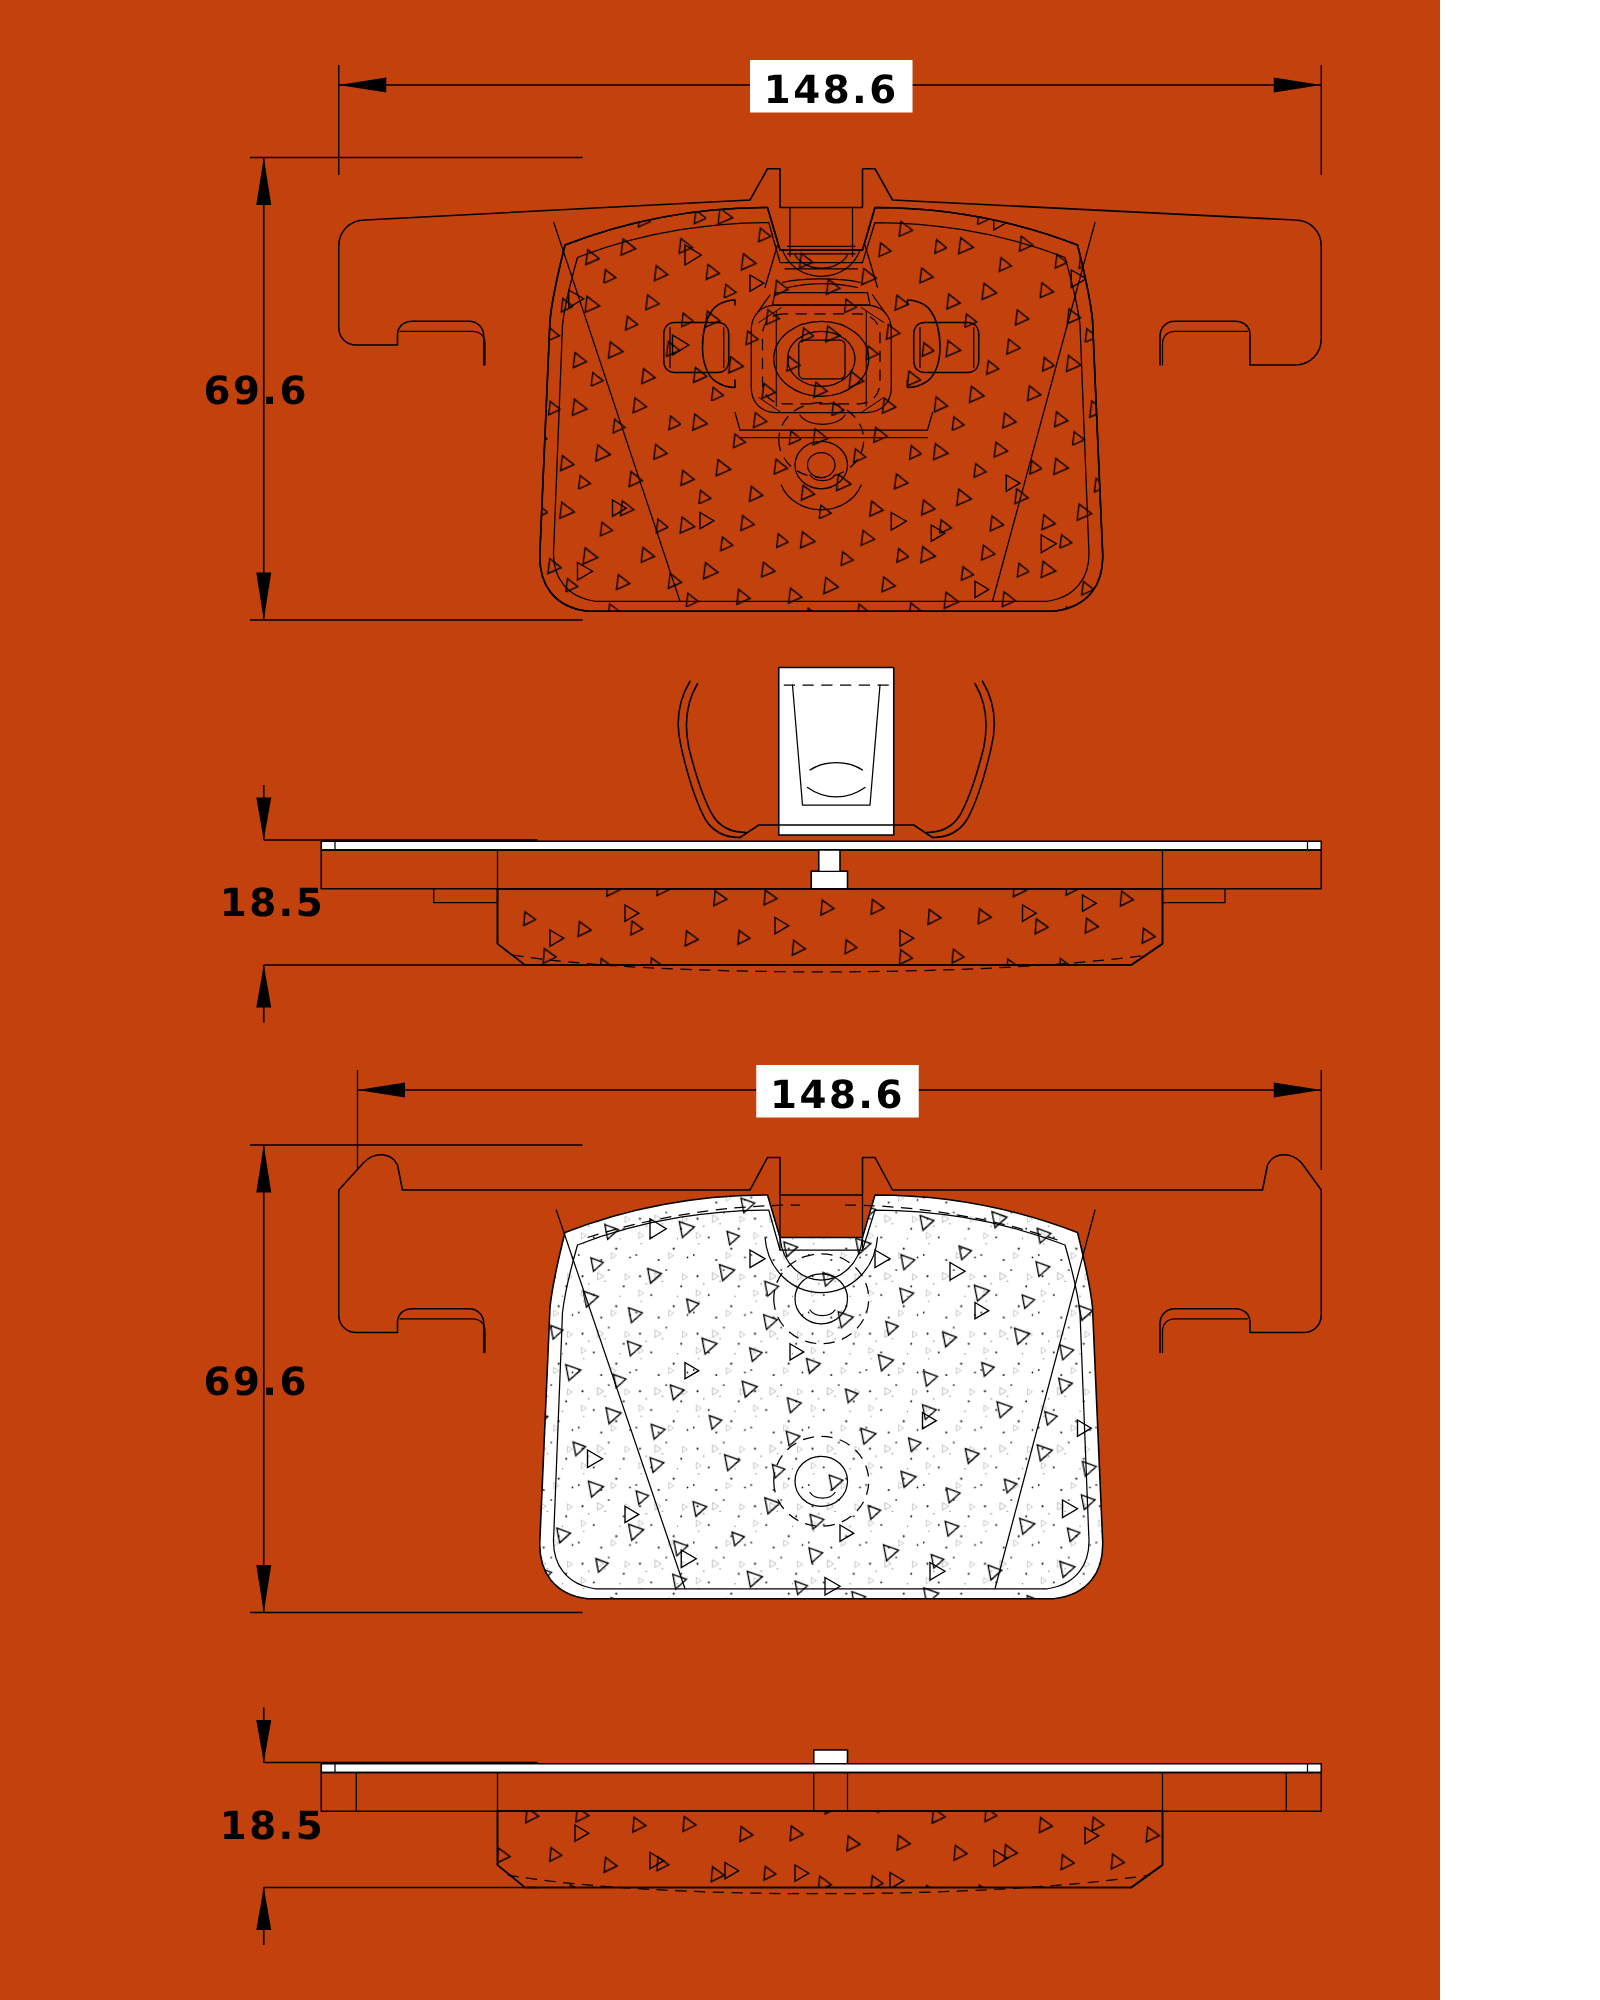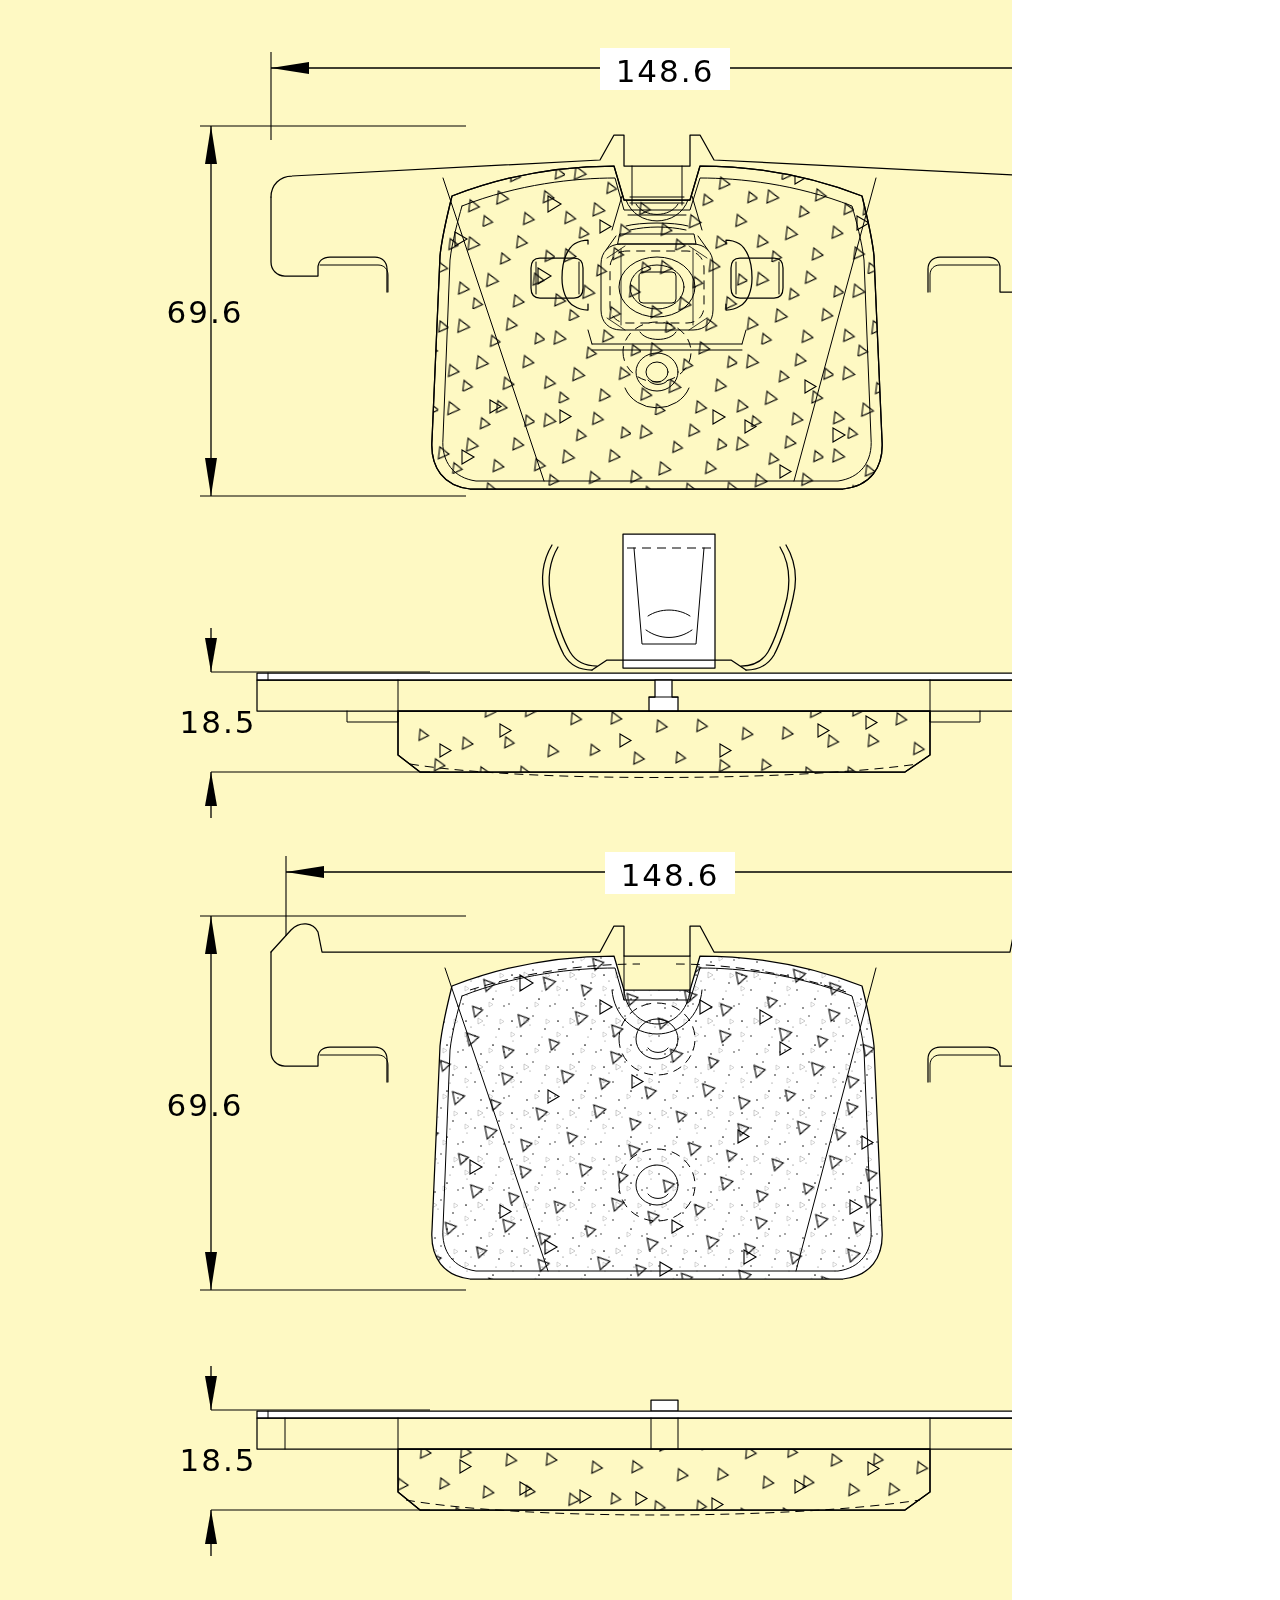--- a/index.html
+++ b/index.html
@@ -6,24 +6,25 @@
   html, body {
     margin: 0;
     padding: 0;
     background: #ffffff;
   }
   body {
     font-family: "Liberation Sans", sans-serif;
   }
   #sheet {
     position: relative;
-    width: 1012px;
+    width: 1152px;
     height: 1600px;
-    background: #fef9c3;
+    background: #c2410c;
     overflow: hidden;
+    font-weight: bold;
   }
   #sheet svg {
     position: absolute;
     top: 0;
     left: 0;
     width: 1280px;
     height: 1600px;
   }
   .dim-text {
     font-family: "DejaVu Sans", sans-serif;

